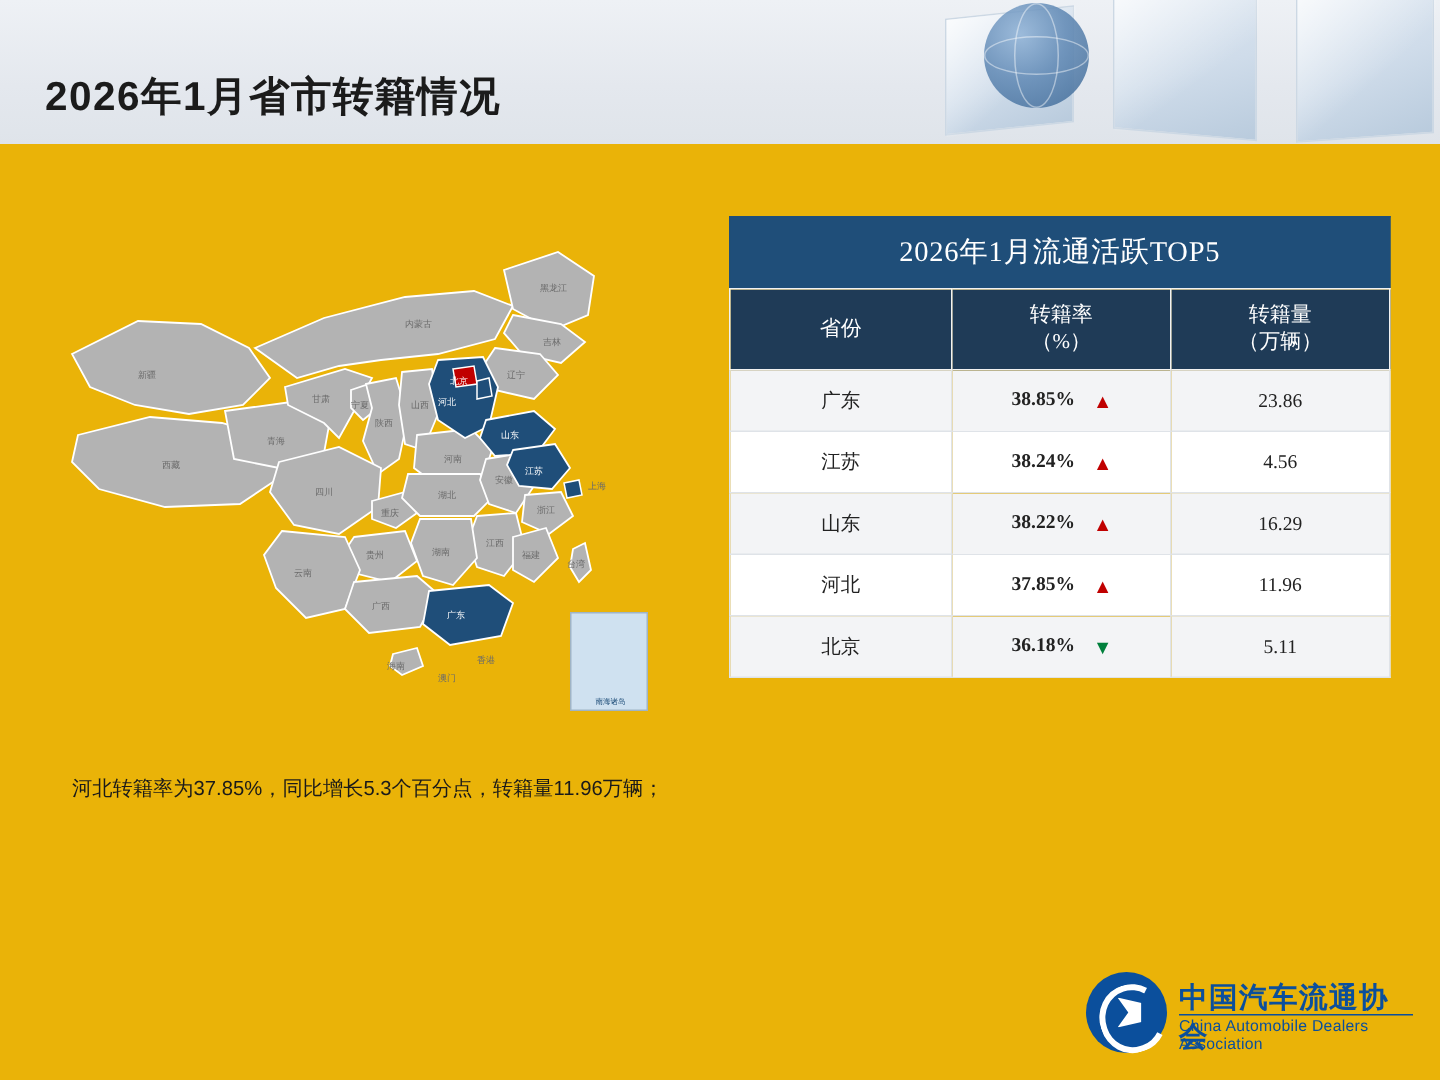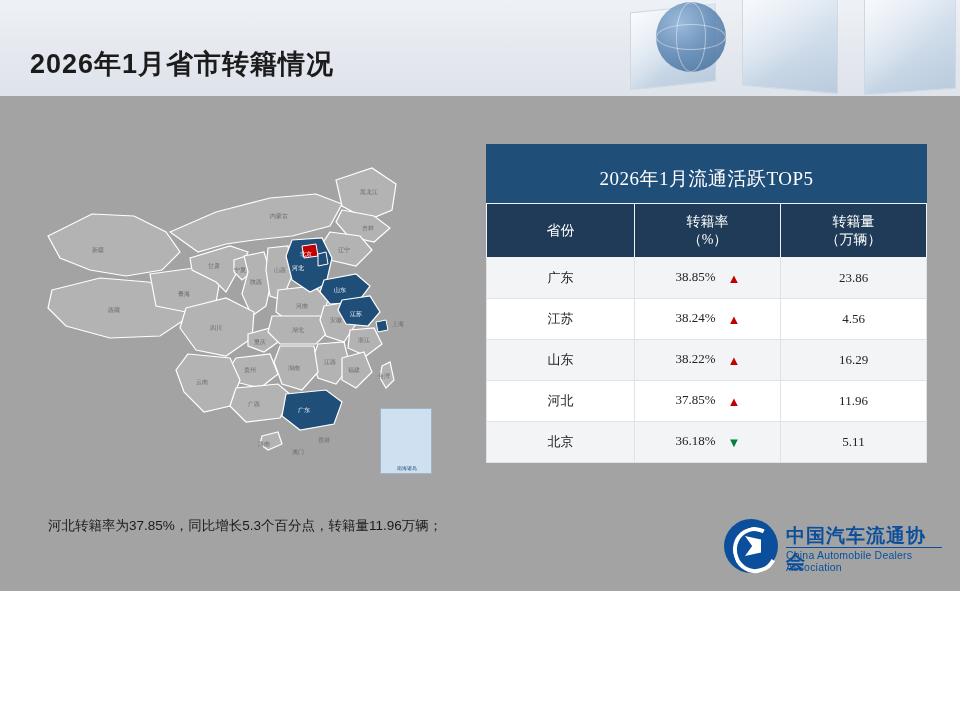--- a/index.html
+++ b/index.html
@@ -4,22 +4,22 @@
 <style>
   * { box-sizing: border-box; margin: 0; padding: 0; }
   html, body {
     width: 960px; height: 720px;
     font-family: "Liberation Sans", sans-serif;
     background: #ffffff;
     overflow: hidden;
   }
   .slide {
     position: relative;
-    width: 960px; height: 591px;
-    background: #a3a3a3;
+    width: 960px; height: 720px;
+    background: #eab308;
   }
 
   
   .header {
     position: absolute;
     left: 0; top: 0;
     width: 960px; height: 96px;
     background: #e9ecf1;
     overflow: hidden;
   }
@@ -91,21 +91,21 @@
   table.top5 {
     width: 440px;
     border-collapse: collapse;
     table-layout: fixed;
   }
   table.top5 caption {
     background: #1f4e79;
     color: #ffffff;
     font-size: 19px;
     font-family: "Liberation Serif", serif;
-    padding: 21px 0 11px;
+    padding: 10px 0 11px;
     letter-spacing: .5px;
     border: 1px solid #1f4e79;
     border-bottom: none;
   }
   table.top5 th {
     background: #1f3b57;
     color: #ffffff;
     font-size: 14px;
     font-family: "Liberation Serif", serif;
     font-weight: normal;
@@ -122,21 +122,21 @@
     border: 1px solid #dfe3e8;
     background: #f3f4f6;
     height: 41px;
   }
   table.top5 tr.alt td { background: #ffffff; }
   .rate-cell {
     position: relative;
   }
   .rate-inner {
     display: inline-block;
-    font-weight: normal;
+    font-weight: bold;
   }
   .arrow {
     display: inline-block;
     width: 12px;
     margin-left: 12px;
     font-size: 13px;
     font-weight: bold;
     vertical-align: middle;
   }
   .arrow.up { color: #c00000; }

